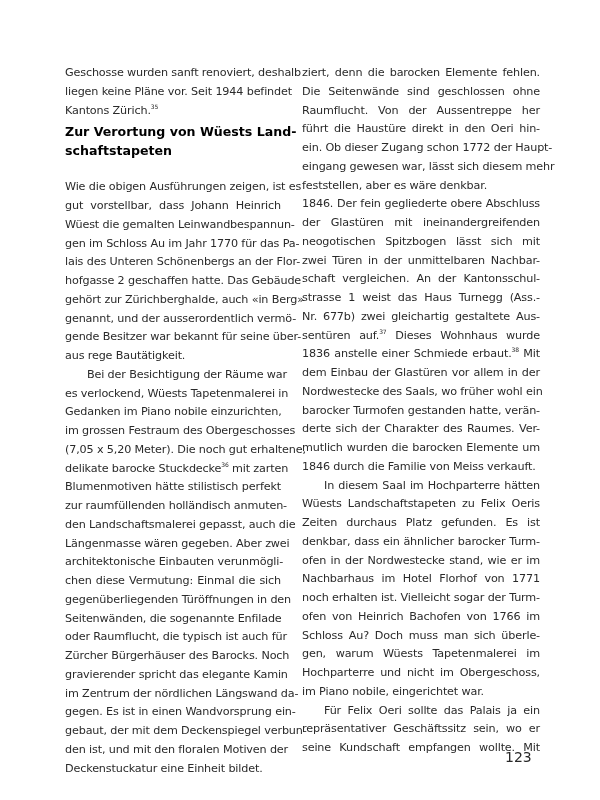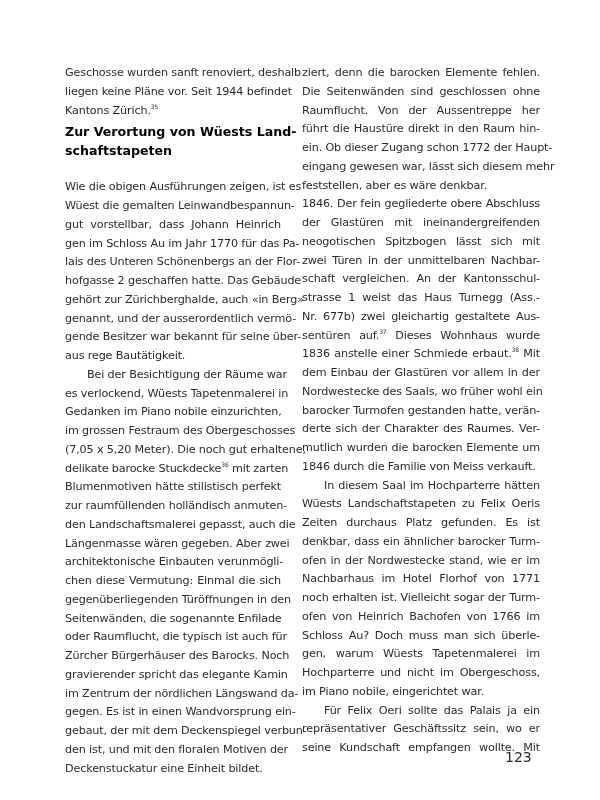--- a/index.html
+++ b/index.html
@@ -74,22 +74,22 @@
       <span class="line last"><span>Kantons Zürich.</span><sup class="fn">35</sup></span>
     </div>
 
     <div class="heading">
       <span class="line">Zur Verortung von Wüests Land-</span>
       <span class="line">schaftstapeten</span>
     </div>
 
     <div>
       <span class="line">Wie die obigen Ausführungen zeigen, ist es</span>
+      <span class="line">gut vorstellbar, dass Johann Heinrich</span>
       <span class="line">Wüest die gemalten Leinwandbespannun-</span>
-      <span class="line">gut vorstellbar, dass Johann Heinrich</span>
       <span class="line">gen im Schloss Au im Jahr 1770 für das Pa-</span>
       <span class="line">lais des Unteren Schönenbergs an der Flor-</span>
       <span class="line">hofgasse 2 geschaffen hatte. Das Gebäude</span>
       <span class="line">gehört zur Zürichberghalde, auch «in Berg»</span>
       <span class="line">genannt, und der ausserordentlich vermö-</span>
       <span class="line">gende Besitzer war bekannt für seine über-</span>
       <span class="line last">aus rege Bautätigkeit.</span>
     </div>
 
     <div>
@@ -115,23 +115,23 @@
       <span class="line">gebaut, der mit dem Deckenspiegel verbun-</span>
       <span class="line">den ist, und mit den floralen Motiven der</span>
       <span class="line last">Deckenstuckatur eine Einheit bildet.</span>
     </div>
 
   </div>
 
   <div class="column col-right">
     <div>
       <span class="line">ziert, denn die barocken Elemente fehlen.</span>
-      <span class="line">Die Seitenwänden sind geschlossen ohne</span>
+      <span class="line">Die Seitenwände sind geschlossen ohne</span>
       <span class="line">Raumflucht. Von der Aussentreppe her</span>
-      <span class="line">führt die Haustüre direkt in den Raum hin-</span>
+      <span class="line">führt die Haustüre direkt in den Oeri hin-</span>
       <span class="line">ein. Ob dieser Zugang schon 1772 der Haupt-</span>
       <span class="line">eingang gewesen war, lässt sich diesem mehr</span>
       <span class="line last">feststellen, aber es wäre denkbar.</span>
     </div>
 
     <div>
       <span class="line">1846. Der fein gegliederte obere Abschluss</span>
       <span class="line">der Glastüren mit ineinandergreifenden</span>
       <span class="line">neogotischen Spitzbogen lässt sich mit</span>
       <span class="line">zwei Türen in der unmittelbaren Nachbar-</span>

